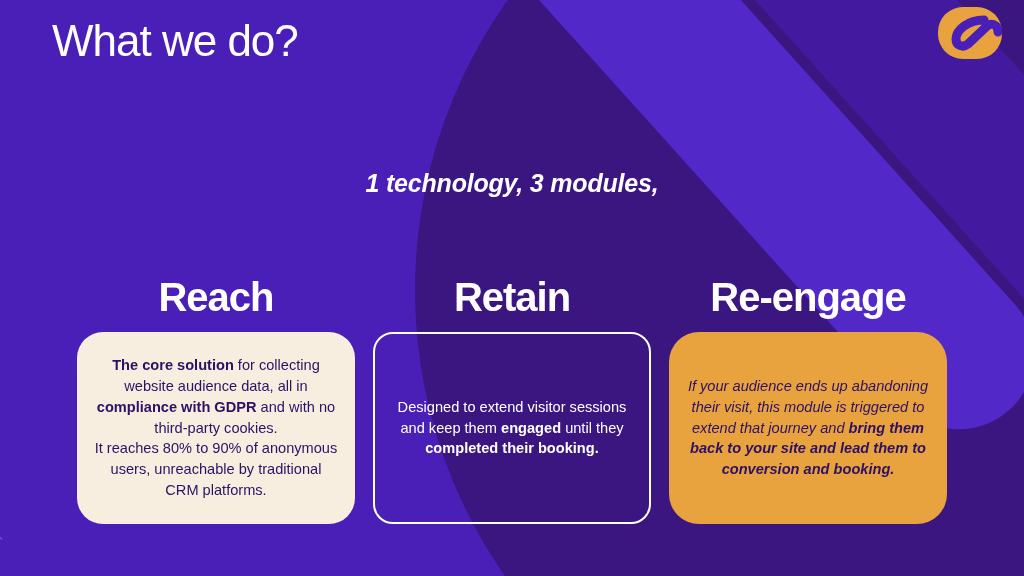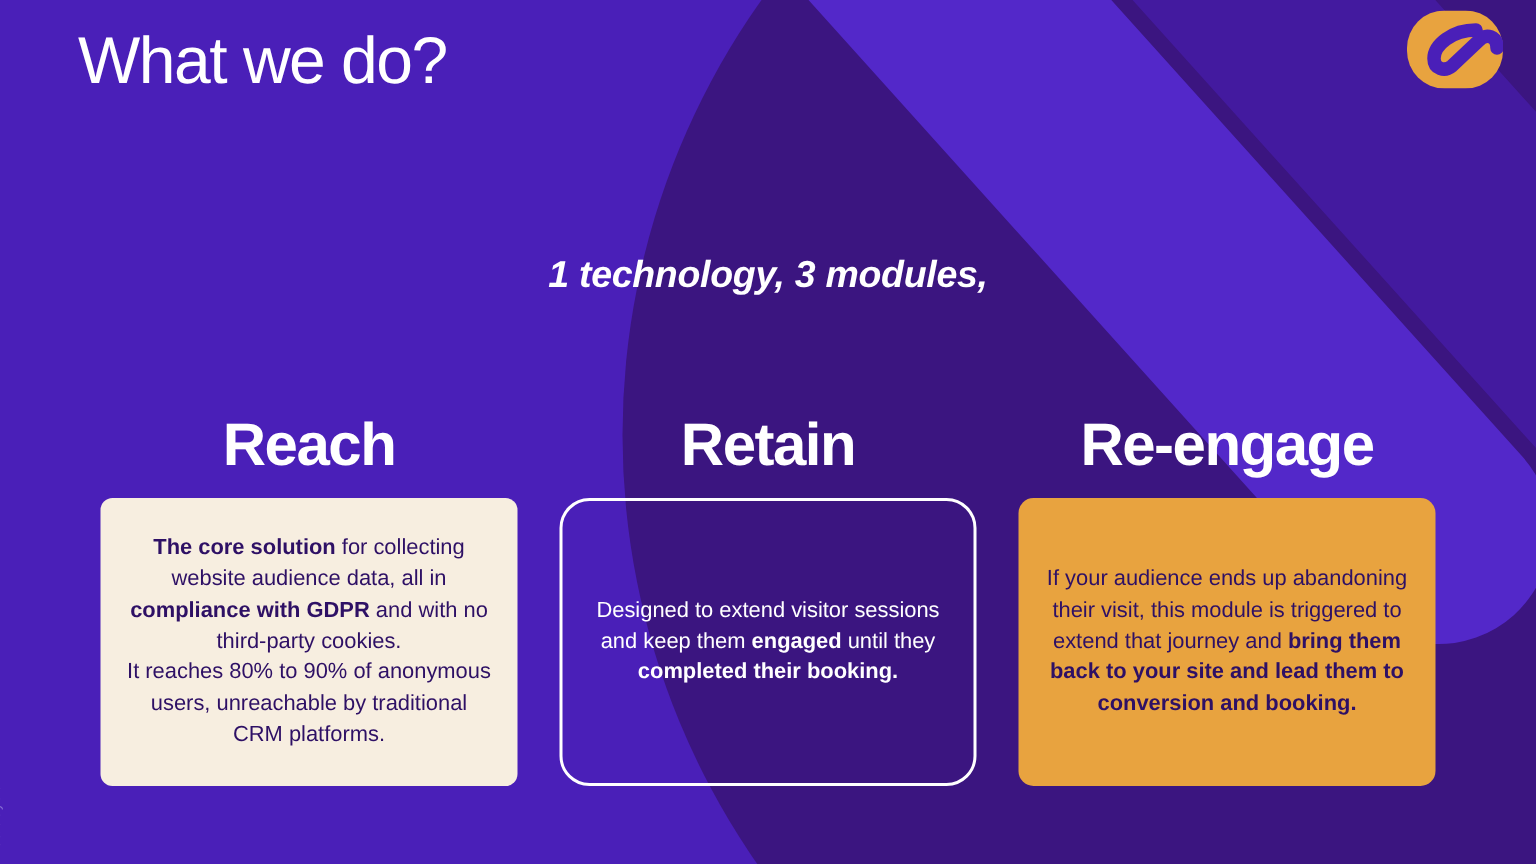--- a/index.html
+++ b/index.html
@@ -119,21 +119,21 @@
 
   
   .columns {
     position: absolute;
     left: 0;
     top: 275px;
     width: 1024px;
     display: flex;
     justify-content: center;
     align-items: flex-start;
-    gap: 28px;
+    gap: 18px;
   }
   .col {
     width: 278px;
     display: flex;
     flex-direction: column;
     align-items: center;
   }
   .col-title {
     font-size: 40px;
     font-weight: 700;
@@ -155,35 +155,36 @@
     text-align: center;
     font-size: 14.6px;
     line-height: 1.42;
   }
   .card p { margin: 0; }
   .card b { font-weight: 700; }
 
   .card-cream {
     background: #f7eee0;
     color: #2e1065;
-    border-radius: 8px;
+    border-radius: 26px;
     min-height: 192px;
   }
   .card-outline {
     background: transparent;
     color: #ffffff;
     border: 2px solid #ffffff;
     border-radius: 20px;
     min-height: 192px;
   }
   .card-orange {
     background: #e8a33f;
     color: #2e1065;
-    border-radius: 10px;
-    min-height: 192px;
+    border-radius: 30px;
+    min-height: 192px;
+    font-style: italic;
   }
 </style>
 </head>
 <body>
 
 <div id="slide">
 
   <div class="bg-layer">
     <div class="bg-circle"></div>
     <div class="bg-stripe"></div>

